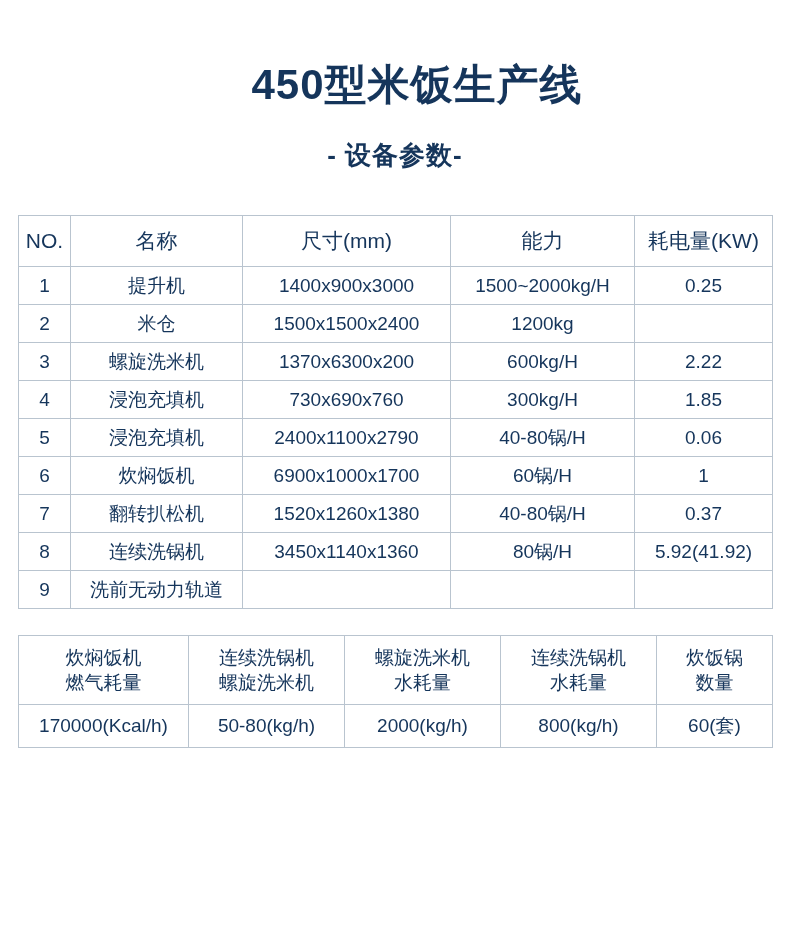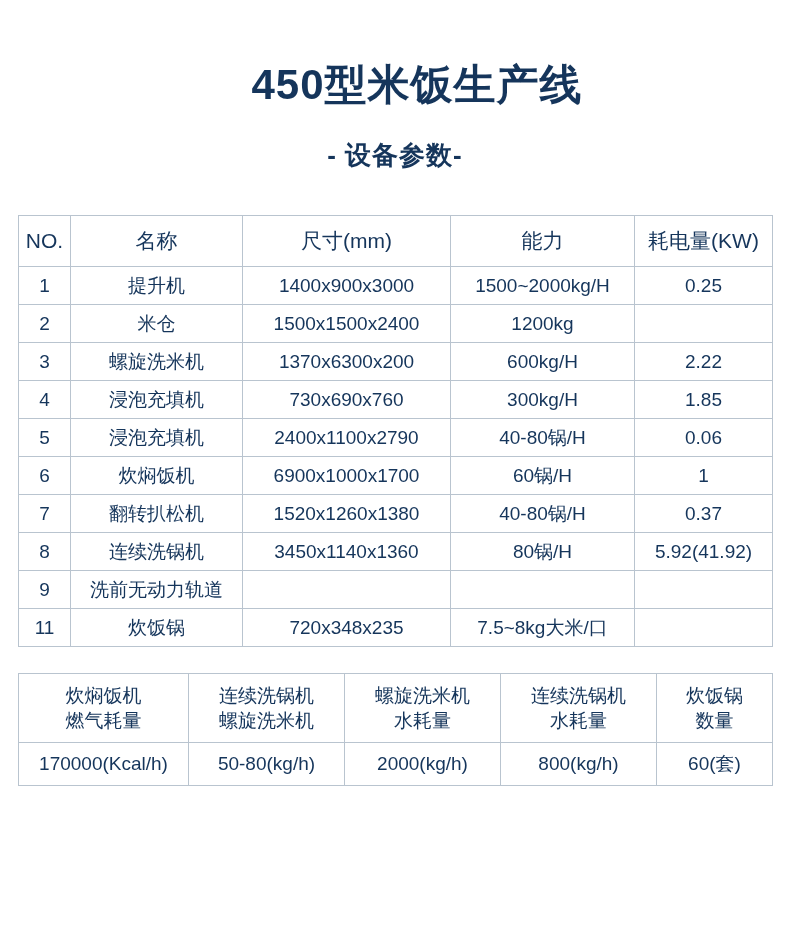--- a/index.html
+++ b/index.html
@@ -182,27 +182,20 @@
           <td>80锅/H</td>
           <td>5.92(41.92)</td>
         </tr>
         <tr>
           <td>9</td>
           <td>洗前无动力轨道</td>
           <td></td>
           <td></td>
           <td></td>
         </tr>
-        <tr>
-          <td>11</td>
-          <td>炊饭锅</td>
-          <td>720x348x235</td>
-          <td>7.5~8kg大米/口</td>
-          <td></td>
-        </tr>
       </tbody>
     </table>
   </div>
 
   <div class="table2-wrap">
     <table class="cons">
       <colgroup>
         <col class="k0">
           <col class="k1">
           <col class="k2">

